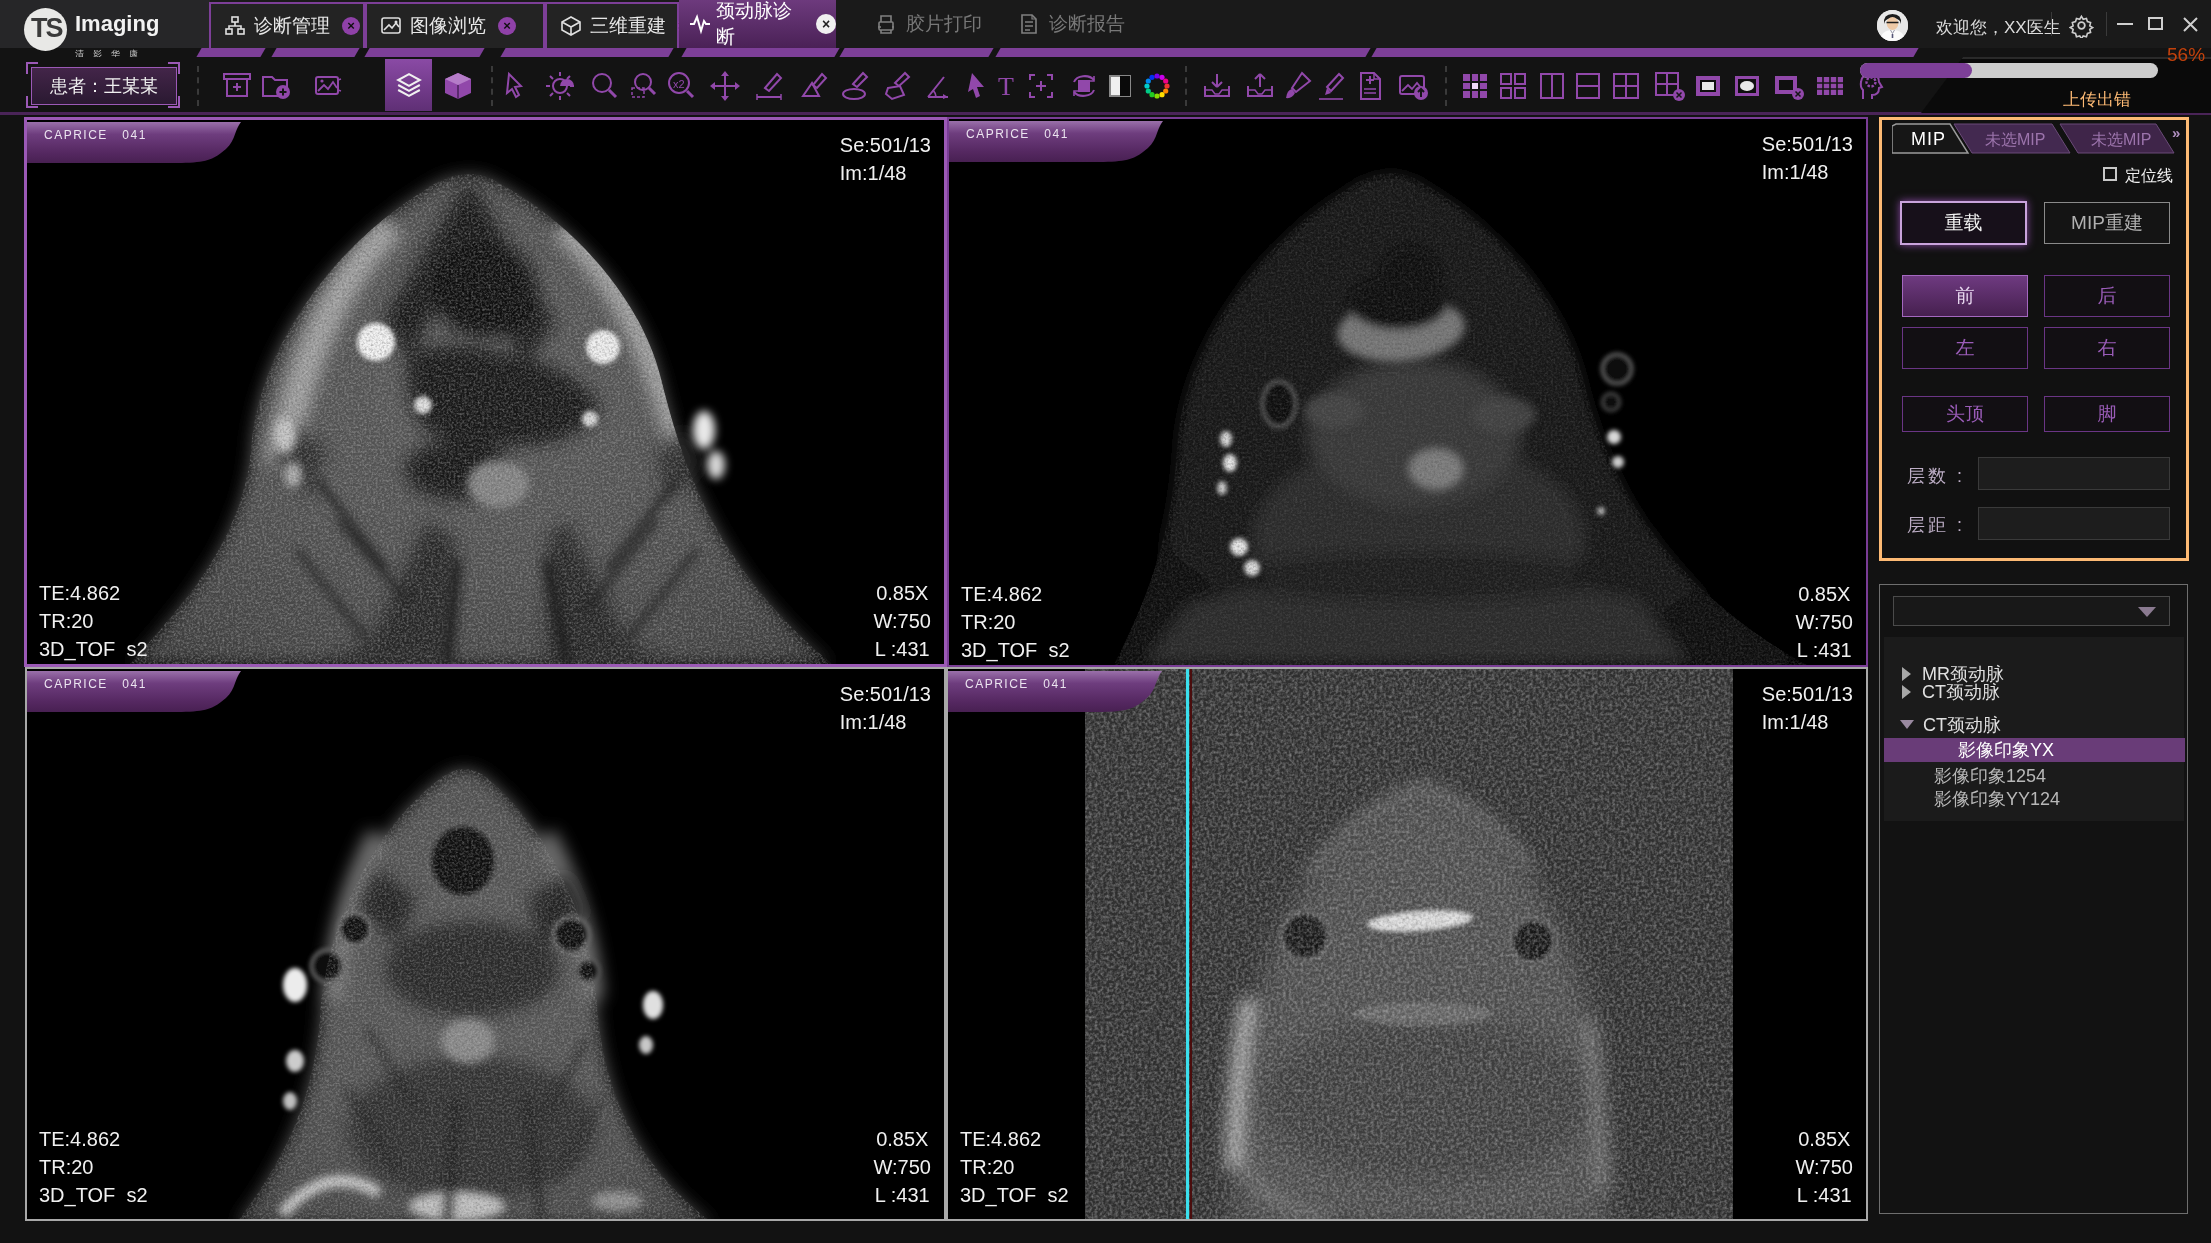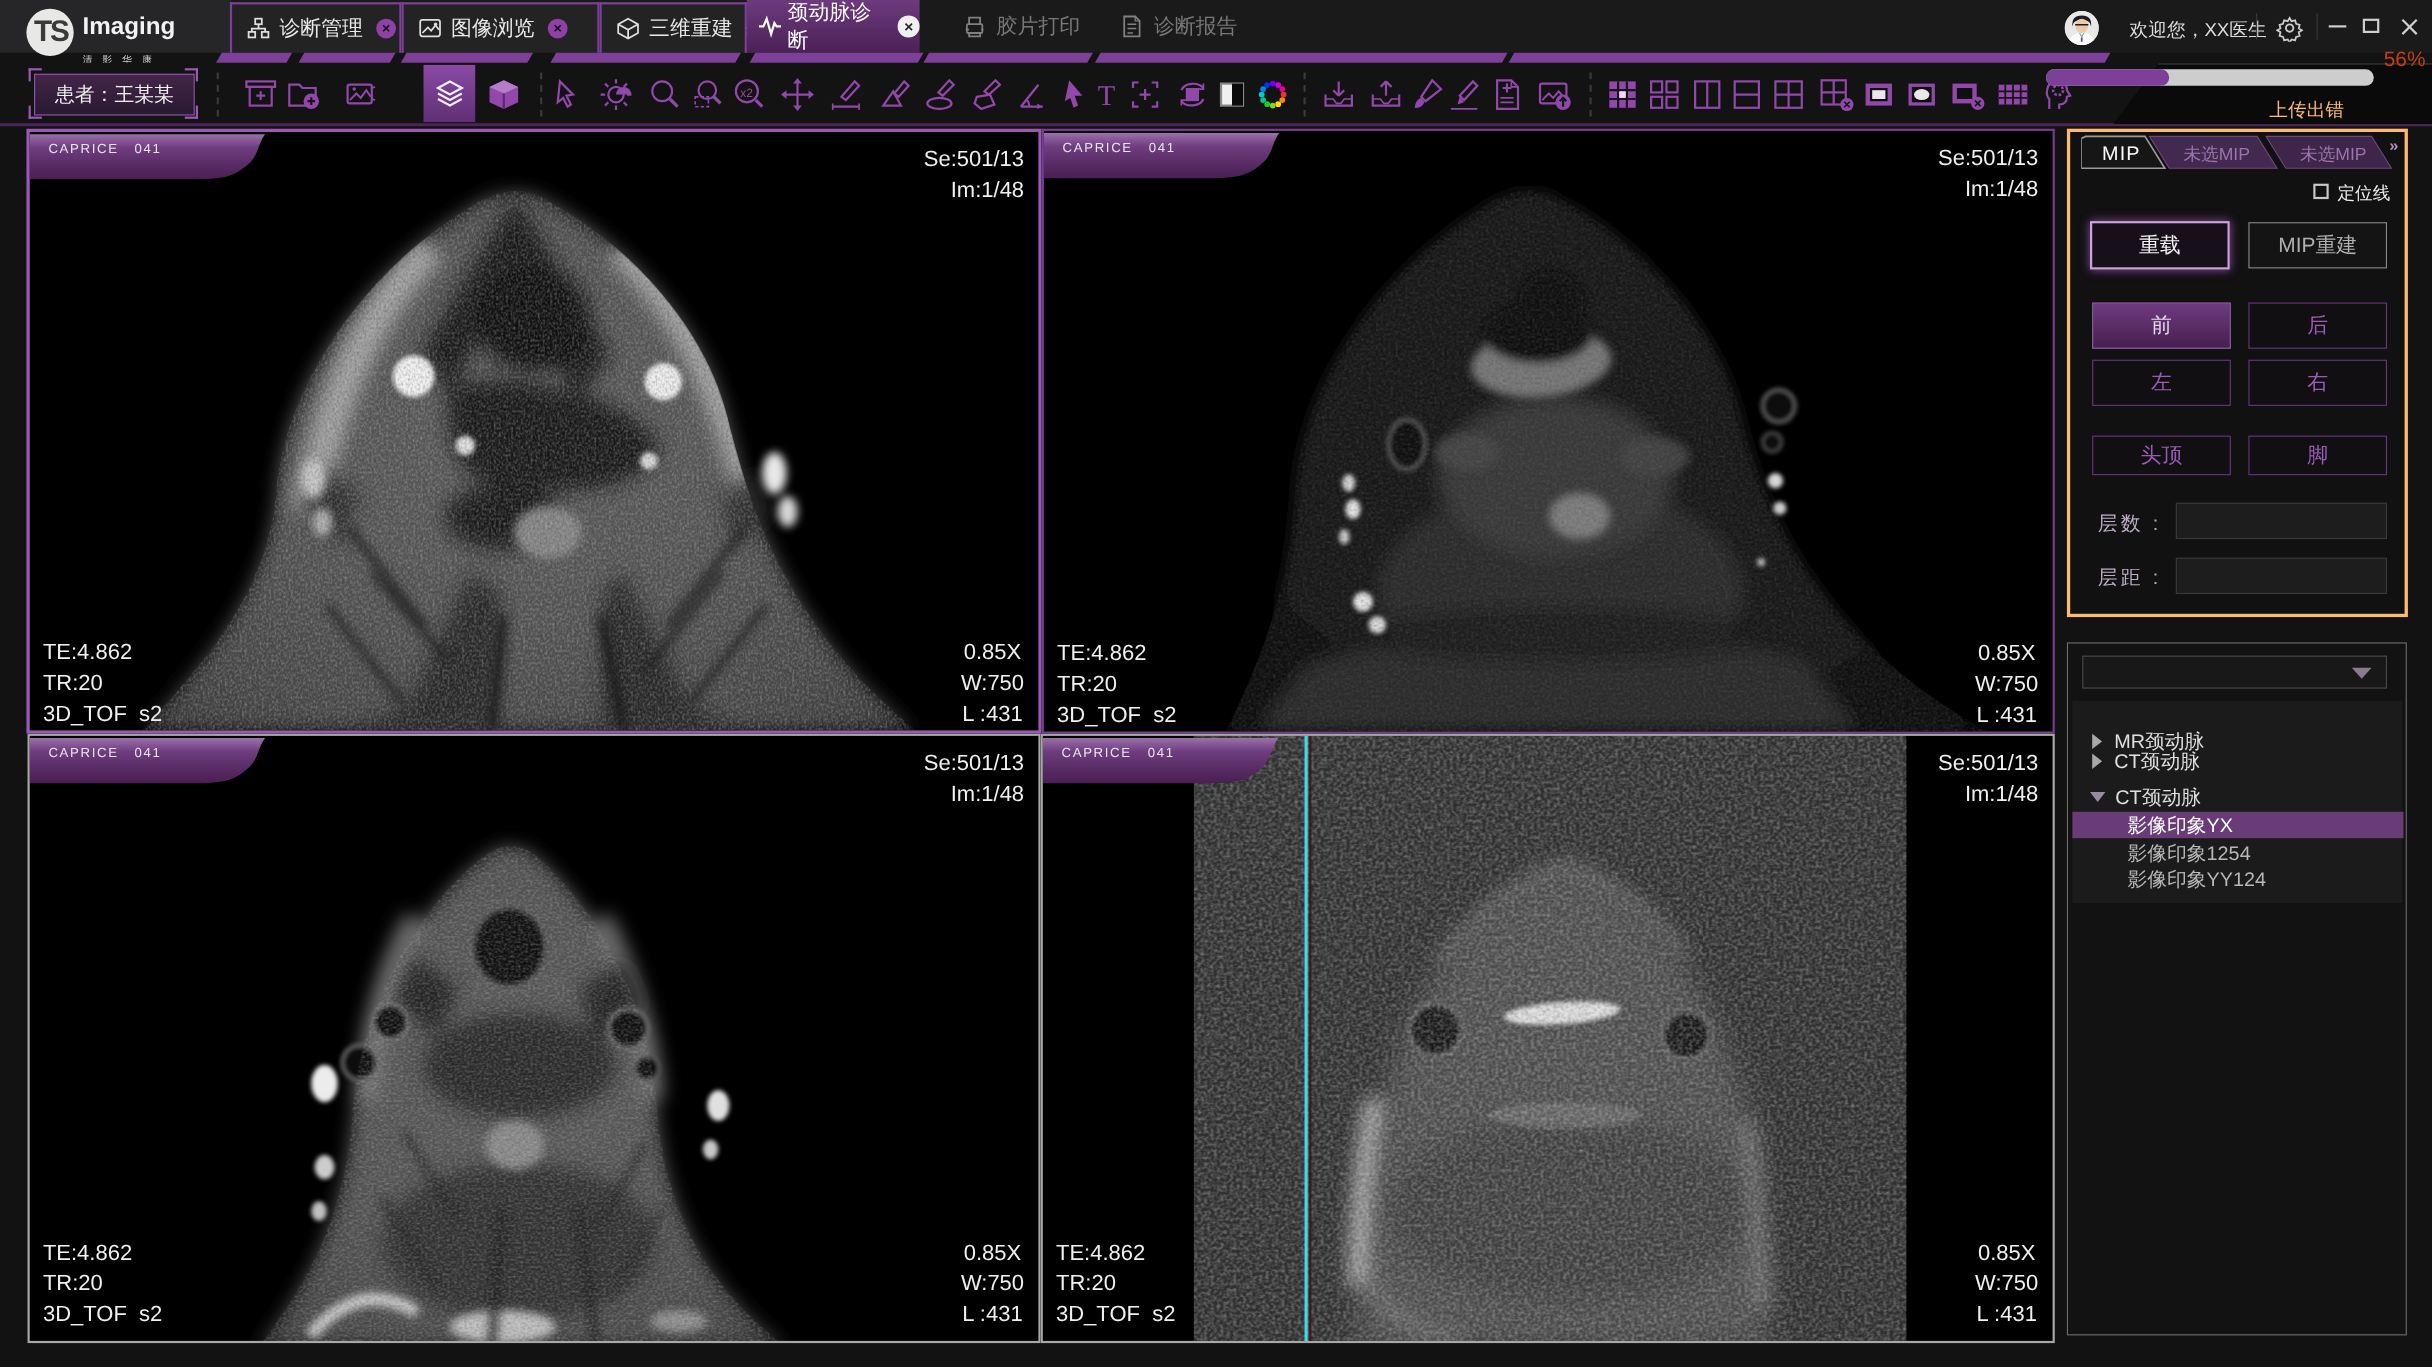--- a/index.html
+++ b/index.html
@@ -48,21 +48,21 @@
 
 .quad{position:absolute;background:#000;overflow:hidden}
 #q1{left:24px;top:117px;width:923px;height:550px;border:3px solid #914fb0}
 #q1{border-color:#9b59b6}
 #q2{left:947px;top:117px;width:921px;height:550px;border:2px solid #7a3d96}
 #q3{left:25px;top:667px;width:921px;height:554px;border:2px solid #a8a8a8}
 #q4{left:946px;top:667px;width:922px;height:554px;border:2px solid #a8a8a8}
 .cap{position:absolute;left:0;top:0;width:230px;height:47px}
 .capt{position:absolute;left:17px;top:8px;color:#ece4f0;font-size:12px;letter-spacing:1.5px}
 .qtx{position:absolute;color:#f0f0f0;font-size:20px;line-height:28px}
-.tr{top:11px;right:13px;text-align:right}
+.tr{top:11px;right:13px;text-align:left}
 .bl{left:12px;bottom:1px}
 #q3 .bl,#q4 .bl,#q3 .br,#q4 .br{bottom:10px}
 .br{right:13px;bottom:1px;text-align:center}
 .scan{position:absolute;left:0;top:0}
 
 #panel1{position:absolute;left:1879px;top:117px;width:310px;height:444px;border:3px solid #fdba74;background:#111}
 #panel2{position:absolute;left:1879px;top:584px;width:309px;height:630px;border:1px solid #6e6e6e;background:#121212}
 .btn{position:absolute;display:flex;align-items:center;justify-content:center;font-size:19px}
 .b-load{border:2px solid #c9a3dc;background:#17101a;color:#f2f2f2;box-shadow:0 0 8px #8a4aa5}
 .b-mip{border:1px solid #8a8a8a;background:#141414;color:#b0b0b0}
@@ -649,21 +649,21 @@
   <div class="plab" style="left:25px;top:393px">层距&nbsp;:</div>
   <div class="pinp" style="left:96px;top:387px;width:192px;height:33px"></div>
  </div>
  <div id="panel2">
   <div class="pinp" style="left:13px;top:11px;width:277px;height:30px;border-color:#4a4a4a;background:#181818"></div>
   <div class="abs" style="left:258px;top:22px;width:0;height:0;border-left:9px solid transparent;border-right:9px solid transparent;border-top:10px solid #8a7a90"></div>
   <div class="abs" style="left:4px;top:52px;width:300px;height:184px;background:#1b1b1b"></div>
   <div class="trow" style="top:74px"><i class="ar"></i>MR颈动脉</div>
   <div class="trow" style="top:92px"><i class="ar"></i>CT颈动脉</div>
   <div class="trow" style="top:125px"><i class="ard"></i>CT颈动脉</div>
-  <div class="trow" style="top:153px;background:#693c78;color:#fff;padding-left:50px;height:24px;line-height:24px">影像印象YX</div>
+  <div class="trow" style="top:153px;background:#693c78;color:#fff;padding-left:74px;height:24px;line-height:24px">影像印象YX</div>
   <div class="trow" style="top:176px;color:#b8b8b8;padding-left:50px">影像印象1254</div>
   <div class="trow" style="top:199px;color:#b8b8b8;padding-left:50px">影像印象YY124</div>
  </div>
 
  <div id="progzone"></div>
  <div id="pbar">
       <div id="pfill"></div>
     </div>
  <div id="ppct">56%</div>
  <div id="perr">上传出错</div>

